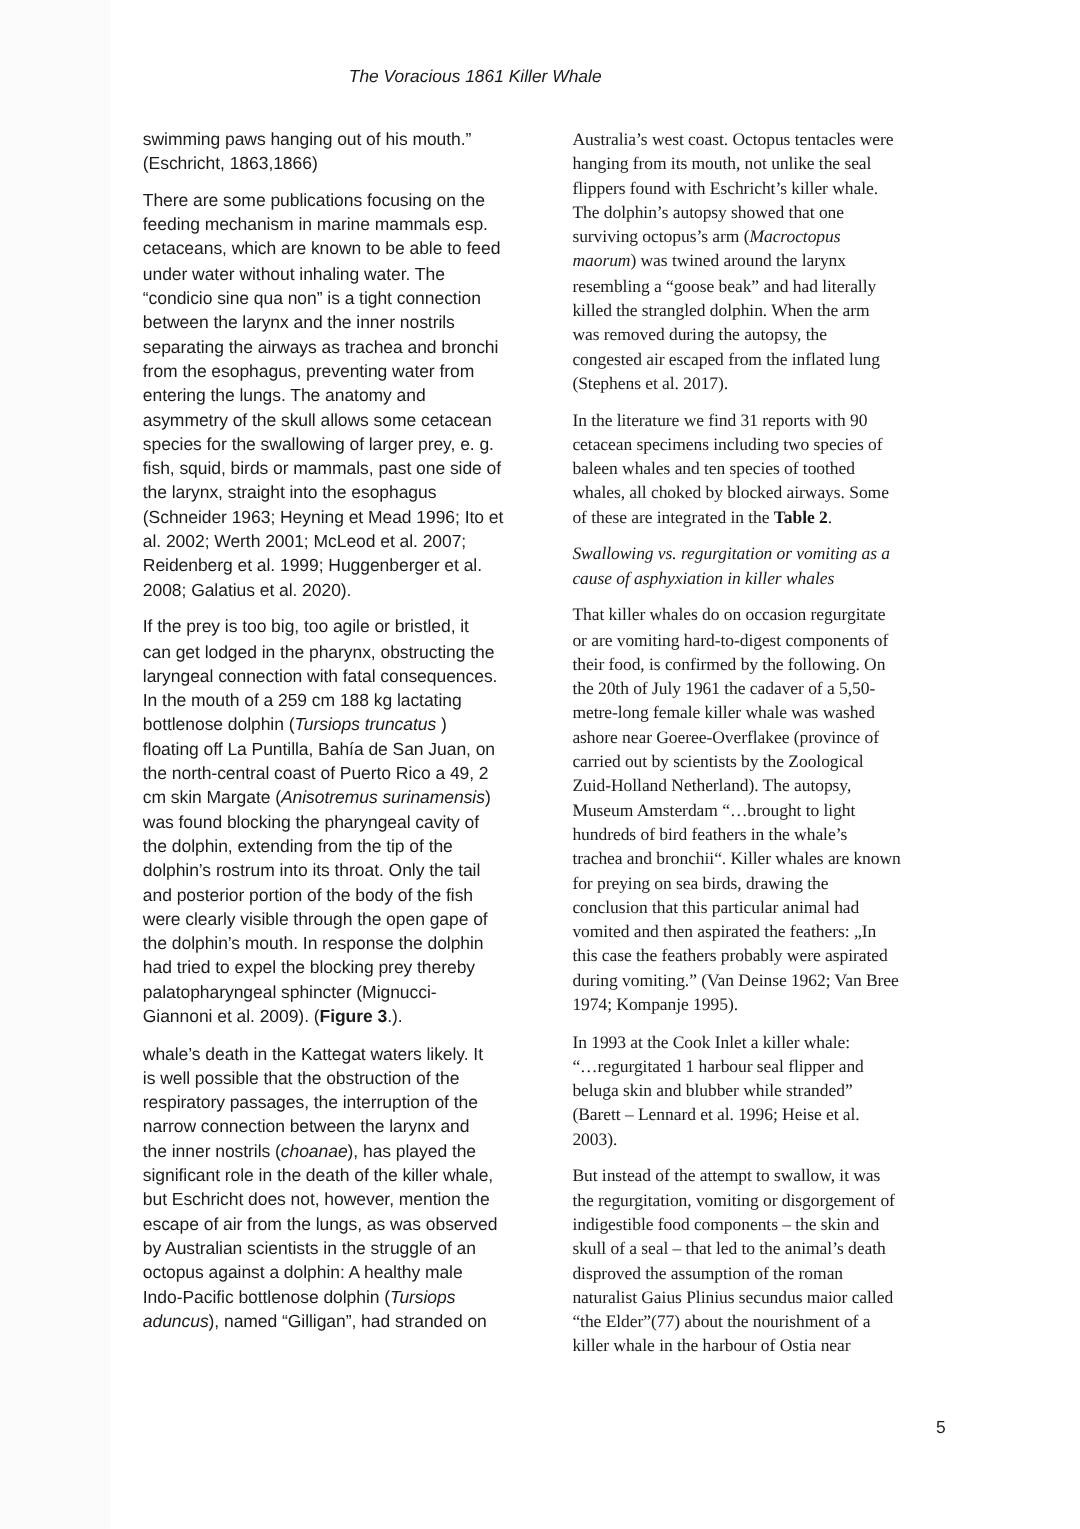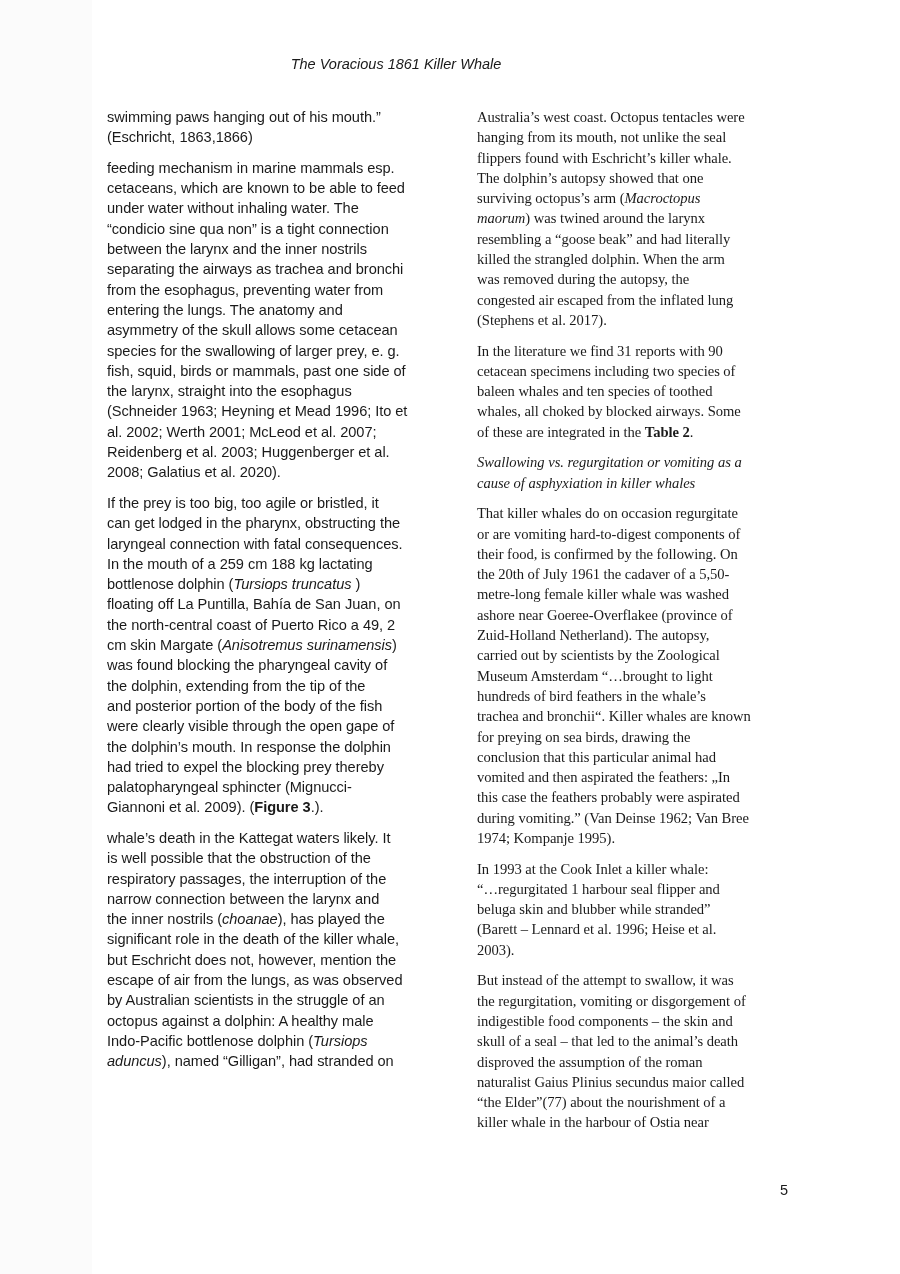--- a/index.html
+++ b/index.html
@@ -32,21 +32,21 @@
     color: #1a1a1a;
   }
   .column {
     position: absolute;
     top: 107px;
     width: 318px;
     font-size: 14.6px;
     line-height: 20.3px;
     letter-spacing: -0.05px;
   }
-  .col-left { left: 107px; }
+  .col-left { left: 119px; }
   .col-right { left: 477px; font-family: Liberation Serif, serif; }
   .para {
     margin: 0 0 10.3px 0;
   }
   .para.subhead {
     font-style: italic;
   }
   .line { display: block; white-space: nowrap; }
   i, .it { font-style: italic; }
   b, .bd { font-weight: bold; }
@@ -65,49 +65,51 @@
 <div class="running-header">The Voracious 1861 Killer Whale</div>
 
 <div class="column col-left">
 
   <p class="para">
     <span class="line">swimming paws hanging out of his mouth.”</span>
     <span class="line">(Eschricht, 1863,1866)</span>
   </p>
 
   <p class="para">
+    <span class="line">There are some publications focusing on the</span>
     <span class="line">feeding mechanism in marine mammals esp.</span>
     <span class="line">cetaceans, which are known to be able to feed</span>
     <span class="line">under water without inhaling water. The</span>
     <span class="line">“condicio sine qua non” is a tight connection</span>
     <span class="line">between the larynx and the inner nostrils</span>
     <span class="line">separating the airways as trachea and bronchi</span>
     <span class="line">from the esophagus, preventing water from</span>
     <span class="line">entering the lungs. The anatomy and</span>
     <span class="line">asymmetry of the skull allows some cetacean</span>
     <span class="line">species for the swallowing of larger prey, e. g.</span>
     <span class="line">fish, squid, birds or mammals, past one side of</span>
     <span class="line">the larynx, straight into the esophagus</span>
     <span class="line">(Schneider 1963; Heyning et Mead 1996; Ito et</span>
     <span class="line">al. 2002; Werth 2001; McLeod et al. 2007;</span>
-    <span class="line">Reidenberg et al. 2003; Huggenberger et al.</span>
+    <span class="line">Reidenberg et al. 1999; Huggenberger et al.</span>
     <span class="line">2008; Galatius et al. 2020).</span>
   </p>
 
   <p class="para">
     <span class="line"> If the prey is too big, too agile or bristled, it</span>
     <span class="line">can get lodged in the pharynx, obstructing the</span>
     <span class="line">laryngeal connection with fatal consequences.</span>
     <span class="line">In the mouth of a 259 cm 188 kg lactating</span>
     <span class="line"><span>bottlenose dolphin (</span><i>Tursiops truncatus</i><span> )</span></span>
     <span class="line">floating off La Puntilla, Bahía de San Juan, on</span>
     <span class="line">the north-central coast of Puerto Rico a 49, 2</span>
     <span class="line"><span>cm skin Margate (</span><i>Anisotremus surinamensis</i><span>)</span></span>
     <span class="line">was found blocking the pharyngeal cavity of</span>
     <span class="line">the dolphin, extending from the tip of the</span>
+    <span class="line">dolphin’s rostrum into its throat. Only the tail</span>
     <span class="line">and posterior portion of the body of the fish</span>
     <span class="line">were clearly visible through the open gape of</span>
     <span class="line">the dolphin’s mouth. In response the dolphin</span>
     <span class="line">had tried to expel the blocking prey thereby</span>
     <span class="line">palatopharyngeal sphincter (Mignucci-</span>
     <span class="line"><span>Giannoni et al. 2009).  (</span><b>Figure 3</b><span>.).</span></span>
   </p>
 
   <p class="para">
     <span class="line">whale’s death in the Kattegat waters likely. It</span>
@@ -154,22 +156,22 @@
     <span class="line">cause of asphyxiation in killer whales</span>
   </p>
 
   <p class="para">
     <span class="line">That killer whales do on occasion regurgitate</span>
     <span class="line">or are vomiting hard-to-digest components of</span>
     <span class="line">their food, is confirmed by the following.  On</span>
     <span class="line">the 20th of July 1961 the cadaver of a 5,50-</span>
     <span class="line">metre-long female killer whale was washed</span>
     <span class="line">ashore near Goeree-Overflakee (province of</span>
+    <span class="line">carried out by scientists by the Zoological</span>
     <span class="line">Zuid-Holland Netherland). The autopsy,</span>
-    <span class="line">carried out by scientists by the Zoological</span>
     <span class="line">Museum Amsterdam “…brought to light</span>
     <span class="line">hundreds of bird feathers in the whale’s</span>
     <span class="line">trachea and bronchii“. Killer whales are known</span>
     <span class="line">for preying on sea birds, drawing the</span>
     <span class="line">conclusion that this particular animal had</span>
     <span class="line">vomited and then aspirated the feathers: „In</span>
     <span class="line">this case the feathers probably were aspirated</span>
     <span class="line">during vomiting.” (Van Deinse 1962; Van Bree</span>
     <span class="line">1974; Kompanje 1995).</span>
   </p>

